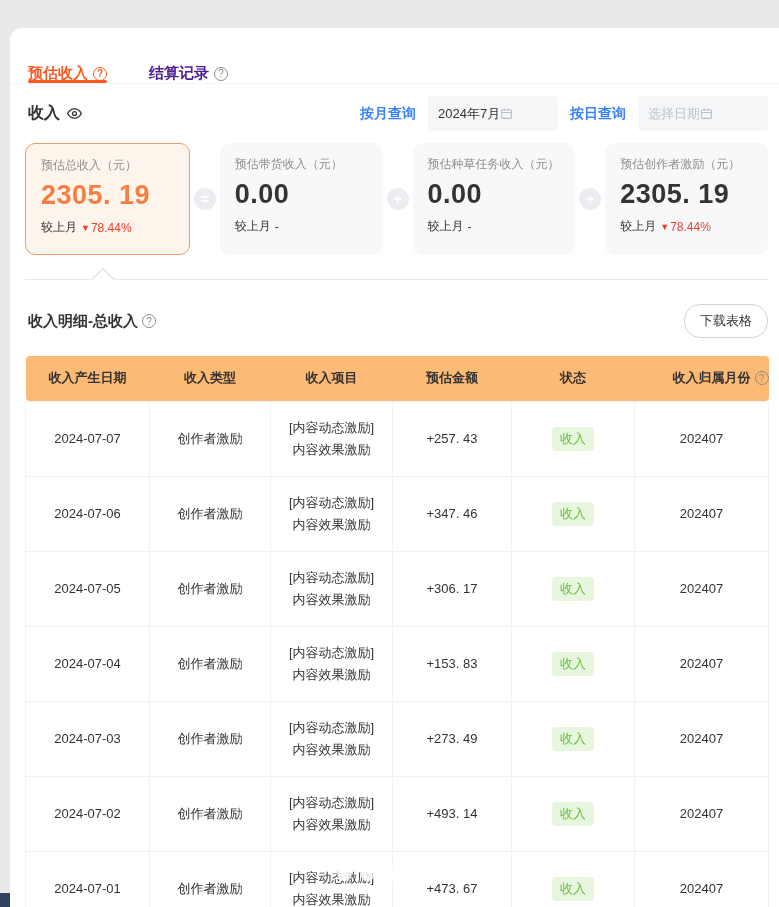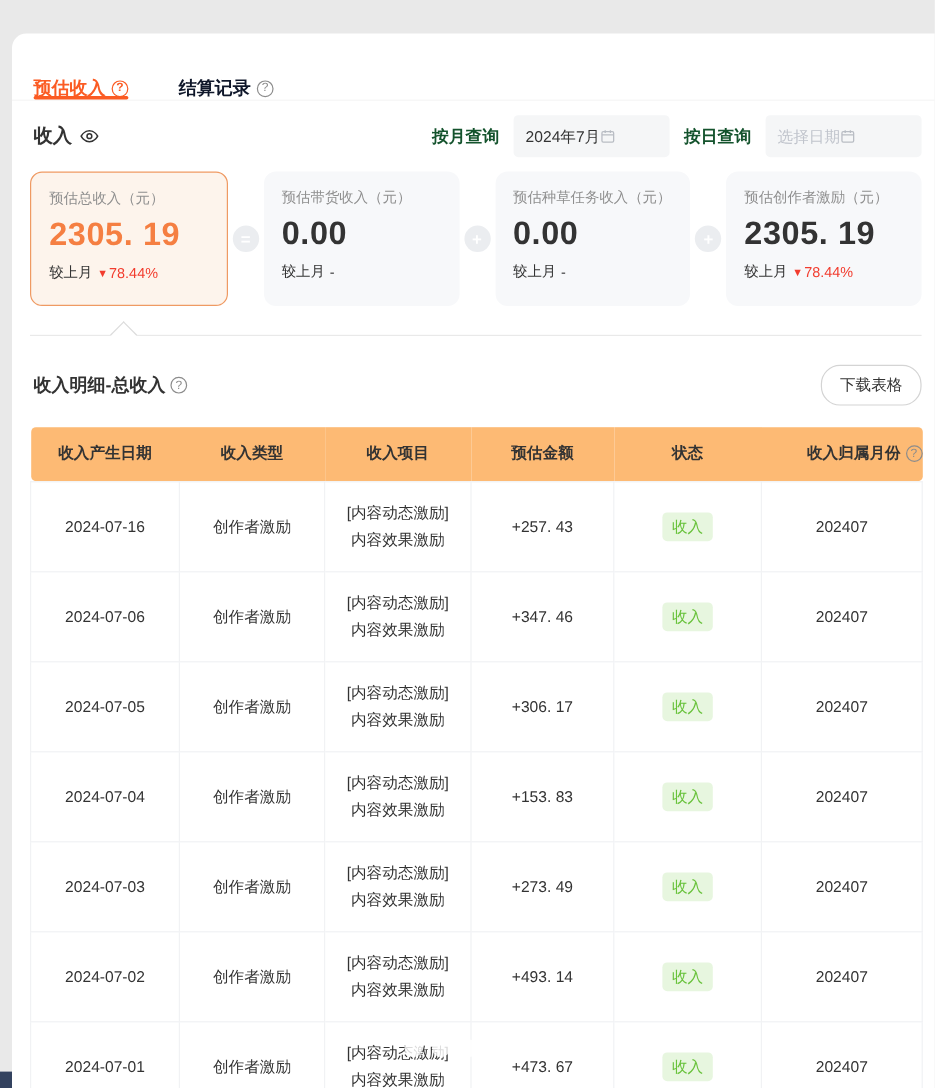--- a/index.html
+++ b/index.html
@@ -6,35 +6,35 @@
   html,body { width:779px; height:907px; overflow:hidden; }
   body { background:#e9e9e9; font-family:"Liberation Sans","DejaVu Sans",sans-serif; position:relative; color:#333; }
 
   .page-card { position:absolute; left:10px; top:28px; width:769px; height:879px;
     background:#fff; border-radius:12px 0 0 0; overflow:hidden; }
 
   
   .tabbar { height:56px; display:flex; align-items:flex-end; gap:42px; padding:0 18px;
     border-bottom:1px solid #f5f5f5; }
   .tab { display:flex; align-items:center; gap:5px; font-size:15px; font-weight:bold;
-    color:#0f172a; position:relative; cursor:pointer; }
+    color:#4c1d95; position:relative; cursor:pointer; }
   .tab.active { color:#fb5b23; }
   .tab.active::after { content:""; position:absolute; left:0; right:0; bottom:0;
     height:3px; background:#fb5b23; border-radius:2px; }
   .q-icon { display:inline-flex; align-items:center; justify-content:center;
     width:14px; height:14px; border:1.2px solid currentColor; border-radius:50%;
     font-size:10px; font-weight:bold; }
   .q-icon::after { content:"?"; }
   .q-gray { color:#8c8c8c; border-width:1px; font-weight:normal; }
 
   
   .controls { margin:12px 11px 0 15px; display:flex; align-items:center; justify-content:space-between; }
   .income-title { display:flex; align-items:center; gap:6px; font-size:16px; font-weight:bold; padding-left:3px; }
   .query-group { display:flex; align-items:center; gap:12px; }
-  .query-label { font-size:14px; font-weight:bold; color:#14532d; }
+  .query-label { font-size:14px; font-weight:bold; color:#3b82f6; }
   .date-input { width:130px; height:35px; background:#f5f6f7; border-radius:4px;
     display:flex; align-items:center; justify-content:flex-start; padding:0 10px;
     font-size:13px; color:#333; cursor:pointer; }
   .date-input .ph { color:#c0c4cc; }
   .cal-icon { color:#b9bdc4; display:inline-flex; }
 
   
   .cards { margin:12px 11px 0 15px; display:flex; align-items:stretch; }
   .card { flex:1; background:#f7f8fa; border-radius:10px; padding:13px 15px; height:112px; }
   .card.highlight { background:#fdf4ec; border:1.5px solid #ef9a63; }
@@ -212,21 +212,21 @@
           <th>
             <span class="head-with-icon">
               <span>收入归属月份</span>
               <span class="q-icon q-gray"></span>
             </span>
           </th>
         </tr>
       </thead>
       <tbody>
   <tr>
-    <td>2024-07-16</td>
+    <td>2024-07-07</td>
     <td>创作者激励</td>
     <td class="project-cell">
       <div>[内容动态激励]</div>
       <div>内容效果激励</div>
     </td>
     <td>+257. 43</td>
     <td>
       <span class="status-badge">收入</span>
     </td>
     <td>202407</td>

